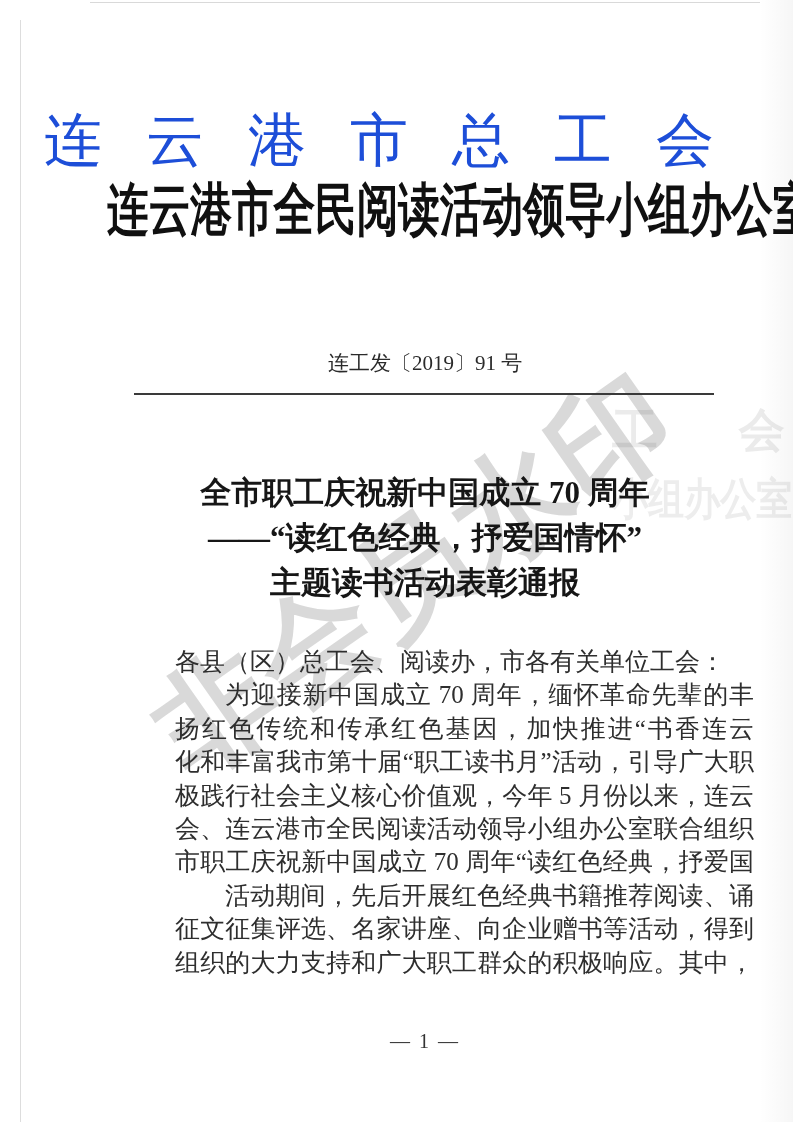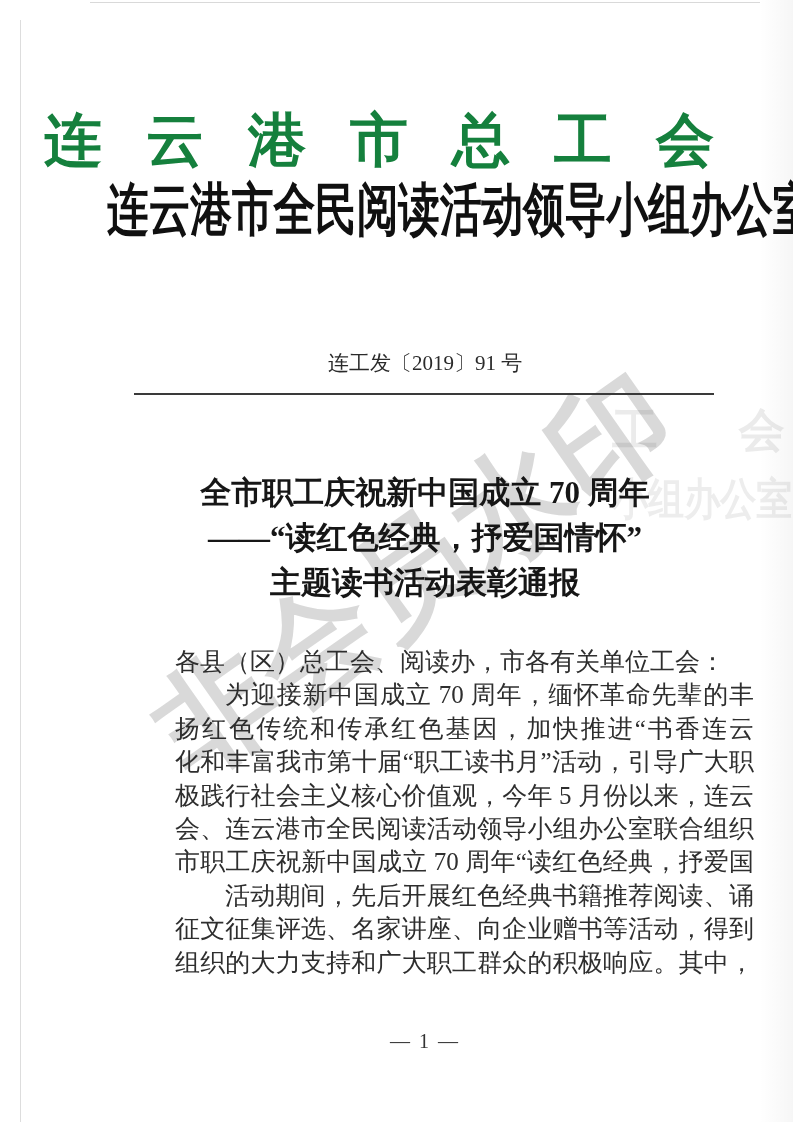--- a/index.html
+++ b/index.html
@@ -45,24 +45,24 @@
     position: absolute; left: 612px; top: 470px;
     font-family: "Liberation Sans", sans-serif; font-weight: bold;
     font-size: 44px; white-space: nowrap;
     transform: scaleX(0.82); transform-origin: left;
     color: rgba(60,60,60,0.09); z-index: 1;
   }
   
   .header1 {
     position: absolute; left: 0; top: 104px; width: 723px;
     text-align: center;
-    font-family: "Liberation Sans", sans-serif; font-weight: bold;
+    font-family: "Liberation Sans", sans-serif; font-weight: normal;
     font-size: 58px; line-height: 72px;
     letter-spacing: 44px; text-indent: 44px;
-    color: #15803d; white-space: nowrap; z-index: 2;
+    color: #1d4ed8; white-space: nowrap; z-index: 2;
   }
   .header2 {
     position: absolute; left: 0; top: 178px; width: 793px;
     text-align: center;
     font-family: "Liberation Sans", sans-serif; font-weight: bold;
     font-size: 57px; line-height: 62px;
     color: #101010; white-space: nowrap;
     transform: scaleX(0.73); transform-origin: center; z-index: 2;
   }
   .docnum {

